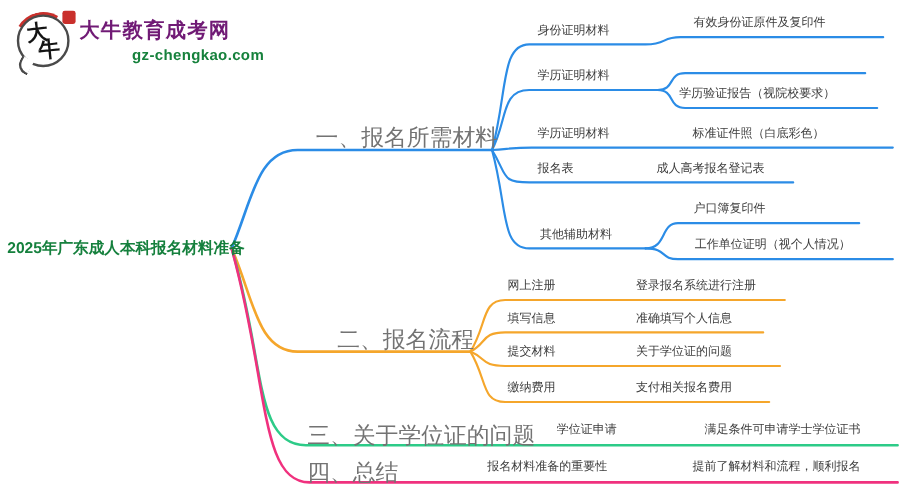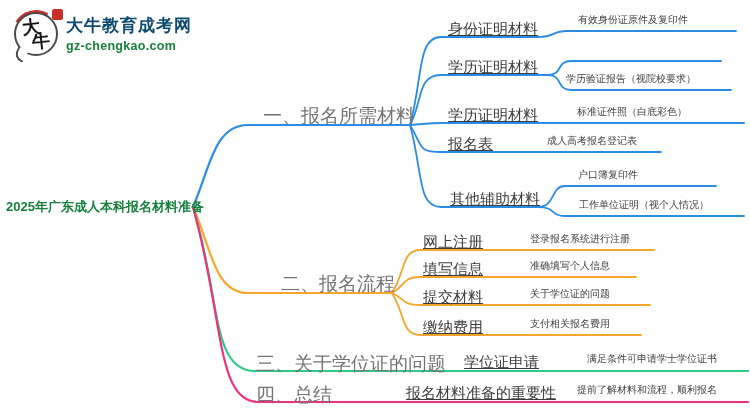--- a/index.html
+++ b/index.html
@@ -21,32 +21,32 @@
   }
   .lb-c1{position:absolute;left:8px;top:8px;font-size:18px;line-height:1;font-weight:900;color:#141414;transform:rotate(-6deg);}
   .lb-c2{position:absolute;left:18px;top:22px;font-size:18px;line-height:1;font-weight:900;color:#141414;transform:rotate(-6deg);}
   .lb-seal{position:absolute;right:-3px;top:-1px;width:11px;height:11px;background:#c9302c;border-radius:2px;}
   .lb-tail{
     position:absolute;left:1px;bottom:-3px;width:9px;height:11px;background:#fff;
     border-left:2px solid #4a4a4a;border-bottom:2px solid #4a4a4a;
     border-bottom-left-radius:9px;transform:rotate(28deg);
   }
   .logo-text{margin-left:6px;padding-top:4px;}
-  .logo-name{font-size:17px;font-weight:800;color:#0c4a6e;letter-spacing:1px;white-space:nowrap;font-family:Liberation Serif, serif;}
-  .logo-url{font-size:12.5px;font-weight:700;color:#16813c;margin-top:2px;letter-spacing:.3px;}
+  .logo-name{font-size:17px;font-weight:800;color:#701a75;letter-spacing:1px;white-space:nowrap;font-family:Liberation Serif, serif;}
+  .logo-url{font-size:12.5px;font-weight:700;color:#16813c;margin-top:2px;letter-spacing:.3px;margin-left:44px;}
   
   .links{position:absolute;left:0;top:0;width:750px;height:410px;}
   .links path{fill:none;stroke-linecap:round;stroke-linejoin:round;}
   .links .main{stroke-width:2.2;}
   .links .sub{stroke-width:1.8;}
   
   .node{position:absolute;white-space:nowrap;color:#3d3d3d;line-height:1.25;}
   .root{font-size:13px;font-weight:600;color:#15803d;}
   .lvl1{font-size:19px;color:#737373;}
-  .lvl2{font-size:15px;text-decoration:underline;}
+  .lvl2{font-size:10px;}
   .lvl3{font-size:10px;}
 </style>
 </head>
 <body>
 
 <div class="stage">
 
   <div class="logo">
     <div class="logo-badge">
       <span class="lb-arc"></span>

